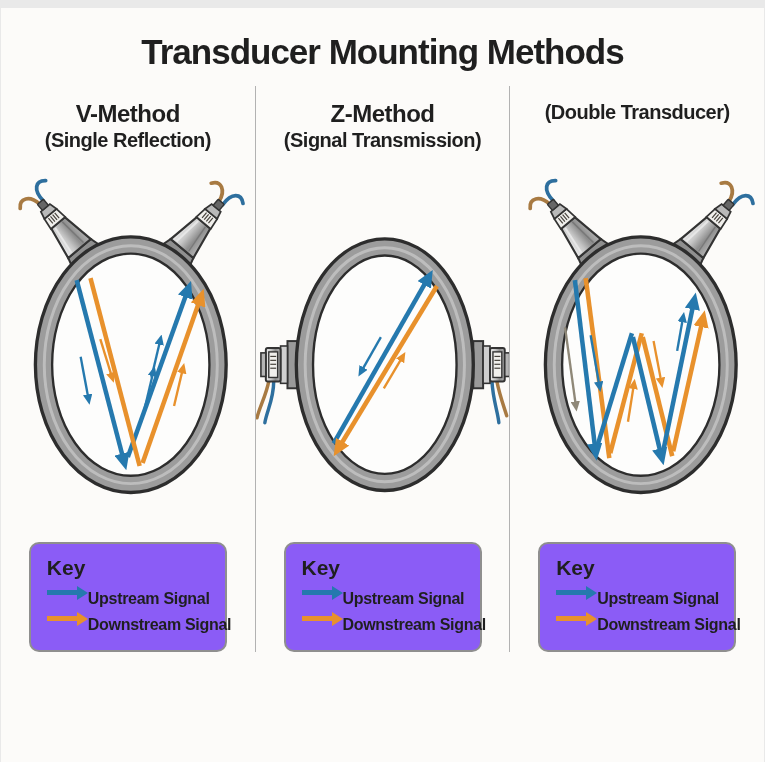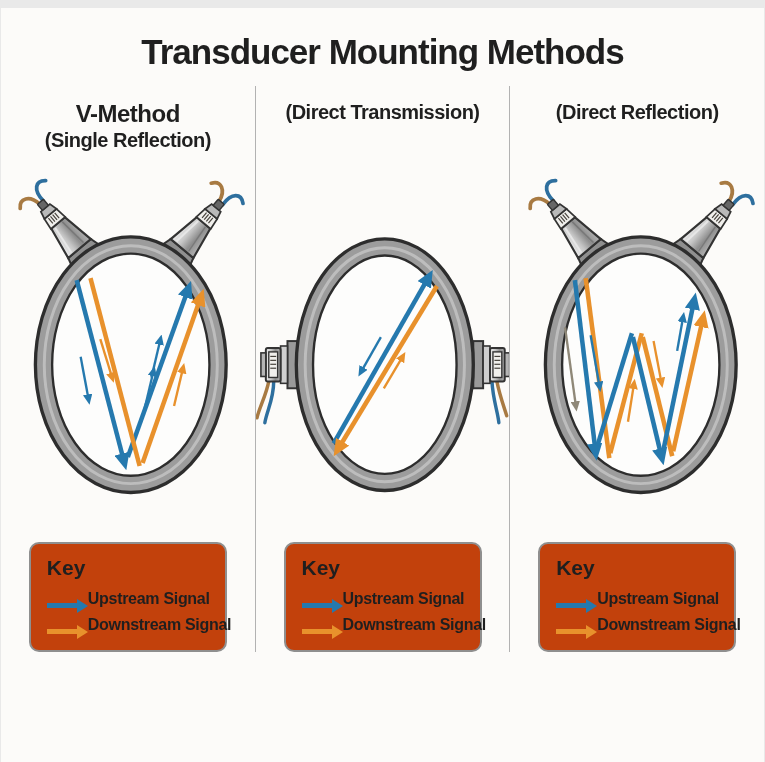--- a/index.html
+++ b/index.html
@@ -30,25 +30,25 @@
   .pipe-inner{fill:#fdfdfc;stroke:var(--outline-dark);stroke-width:2.4;}
   .sig{fill:none;stroke-width:4.6;stroke-linecap:butt;}
   .dir{fill:none;stroke-width:2.4;stroke-linecap:butt;}
   .s-blue{stroke:var(--upstream-blue);}
   .s-orange{stroke:var(--downstream-orange);}
   .s-gray{stroke:#8f8878;}
   .fill-blue{fill:var(--upstream-blue);}
   .fill-orange{fill:var(--downstream-orange);}
   .fill-gray{fill:#8f8878;}
   .key-box{
-    margin-top:26px;width:198px;background:#c2410c;
+    margin-top:26px;width:198px;background:#8b5cf6;
     border:2px solid #8f8f8f;border-radius:10px;padding:12px 16px 16px 16px;box-sizing:border-box;
   }
   .key-title{font-size:21px;font-weight:bold;color:var(--text-dark);margin-bottom:10px;}
-  .key-row{display:flex;align-items:flex-end;gap:11px;margin-top:8px;}
+  .key-row{display:flex;align-items:flex-start;gap:11px;margin-top:8px;}
   .legend-arrow{position:relative;display:inline-block;width:30px;height:5px;background:currentColor;flex:0 0 auto;}
   .legend-arrow::after{
     content:"";position:absolute;right:-11px;top:50%;transform:translateY(-50%);
     border-left:11px solid currentColor;border-top:7px solid transparent;border-bottom:7px solid transparent;
   }
   .arrow-blue{color:var(--upstream-blue);}
   .arrow-orange{color:var(--downstream-orange);}
   .key-label{font-size:16px;font-weight:bold;letter-spacing:-0.3px;color:var(--text-dark);white-space:nowrap;}
   .defs-svg{position:absolute;width:0;height:0;overflow:hidden;}
 </style>
@@ -158,21 +158,22 @@
         </div>
         <div class="key-row">
           <span class="legend-arrow arrow-orange"></span>
           <span class="key-label">Downstream Signal</span>
         </div>
       </div>
     </section>
 
     <section class="panel">
       <header class="panel-header">
-        <div class="method-subtitle">(Direct Transmission)</div>
+        <div class="method-name">Z-Method</div>
+        <div class="method-subtitle">(Signal Transmission)</div>
       </header>
       <svg class="diagram" viewBox="0 0 258 352">
         <use href="#side-transducer-left"></use>
         <use href="#side-transducer-right"></use>
         <ellipse class="pipe-outer" cx="131" cy="198" rx="90" ry="128"></ellipse>
         <ellipse class="pipe-sheen" cx="131" cy="198" rx="81" ry="119"></ellipse>
         <ellipse class="pipe-inner" cx="131" cy="198" rx="73" ry="111"></ellipse>
         <line class="sig s-blue" x1="79" y1="278" x2="175" y2="110" marker-end="url(#mkBB)"></line>
         <line class="sig s-orange" x1="184" y1="118" x2="84" y2="283" marker-end="url(#mkBO)"></line>
         <line class="dir s-blue" x1="127" y1="170" x2="107" y2="205" marker-end="url(#mkSB)"></line>
@@ -186,21 +187,21 @@
         </div>
         <div class="key-row">
           <span class="legend-arrow arrow-orange"></span>
           <span class="key-label">Downstream Signal</span>
         </div>
       </div>
     </section>
 
     <section class="panel">
       <header class="panel-header">
-        <div class="method-subtitle">(Direct Reflection)</div>
+        <div class="method-subtitle">(Double Transducer)</div>
       </header>
       <svg class="diagram" viewBox="0 0 258 352">
         <use href="#top-transducer" transform="translate(86,86) rotate(-40)"></use>
         <use href="#top-transducer" transform="translate(180,86) rotate(40)"></use>
         <ellipse class="pipe-outer" cx="133" cy="198" rx="97" ry="130"></ellipse>
         <ellipse class="pipe-sheen" cx="133" cy="198" rx="88" ry="121"></ellipse>
         <ellipse class="pipe-inner" cx="133" cy="198" rx="80" ry="113"></ellipse>
         <line class="dir s-gray" x1="56" y1="160" x2="67" y2="240" marker-end="url(#mkSG)"></line>
         <line class="sig s-orange" x1="77" y1="110" x2="101" y2="293"></line>
         <line class="sig s-orange" x1="102" y1="288" x2="134" y2="166"></line>

